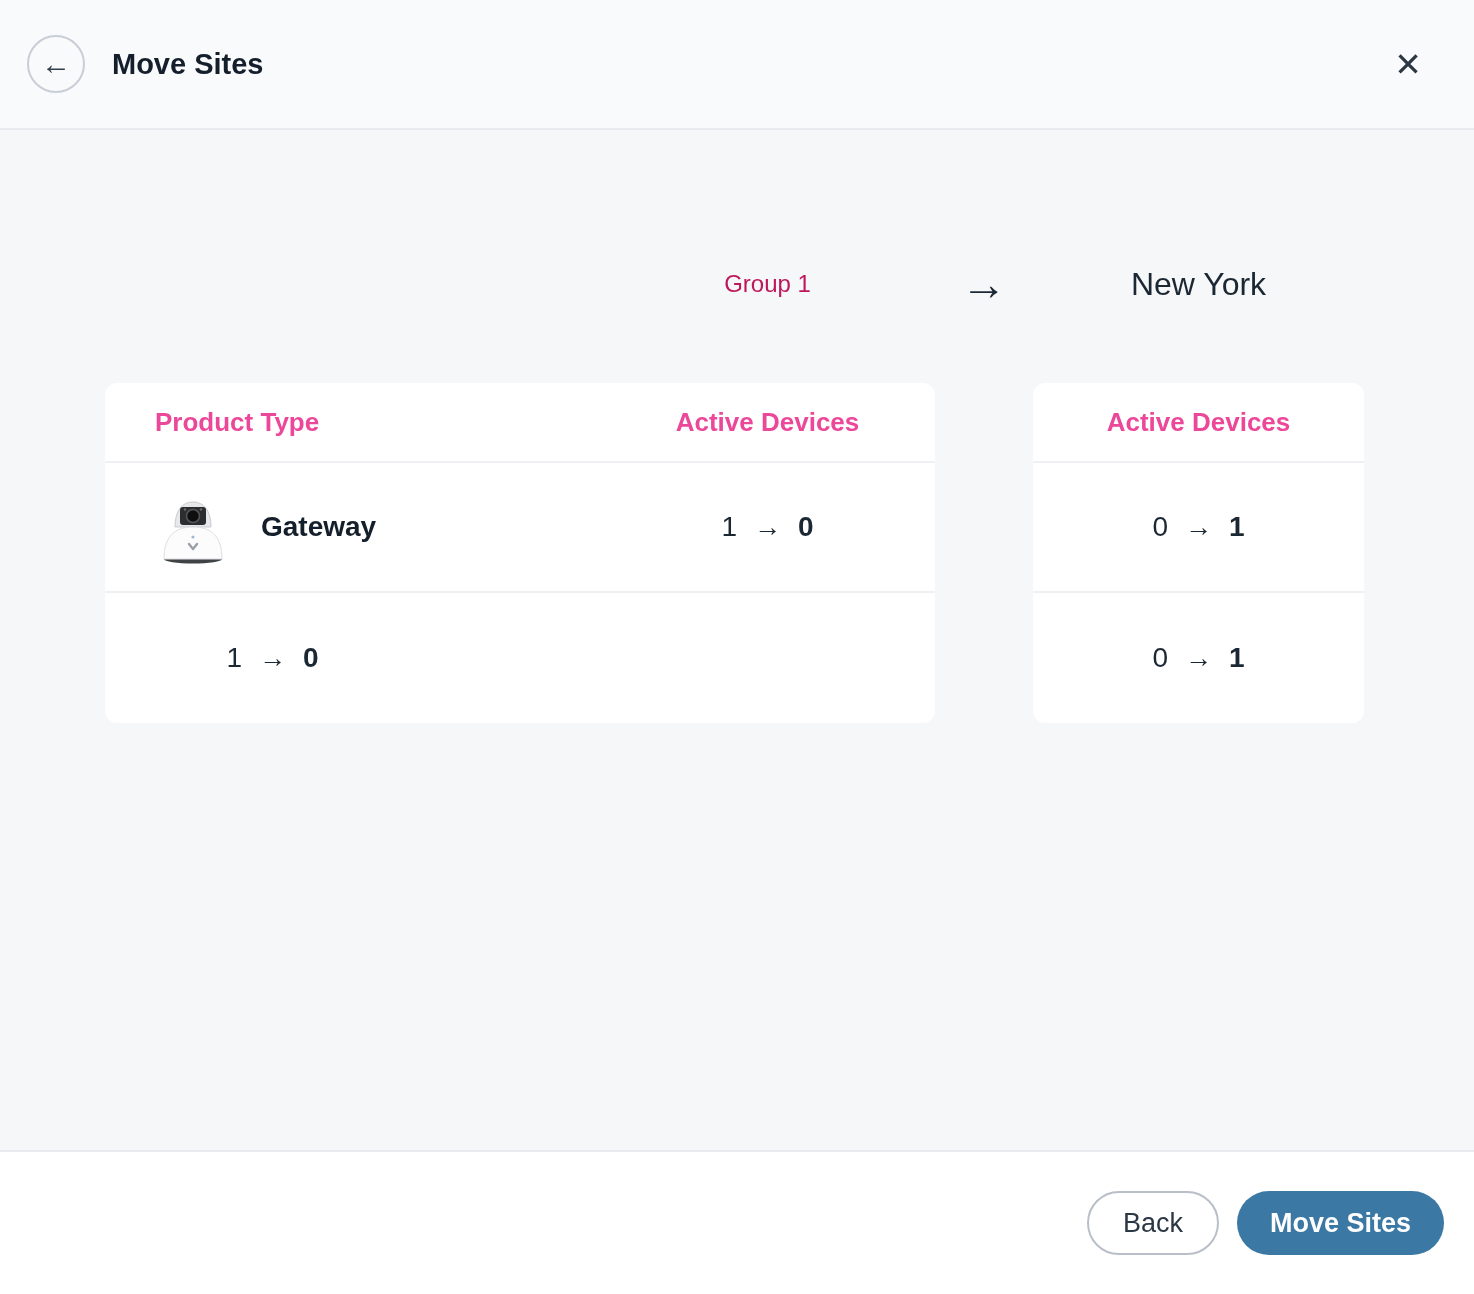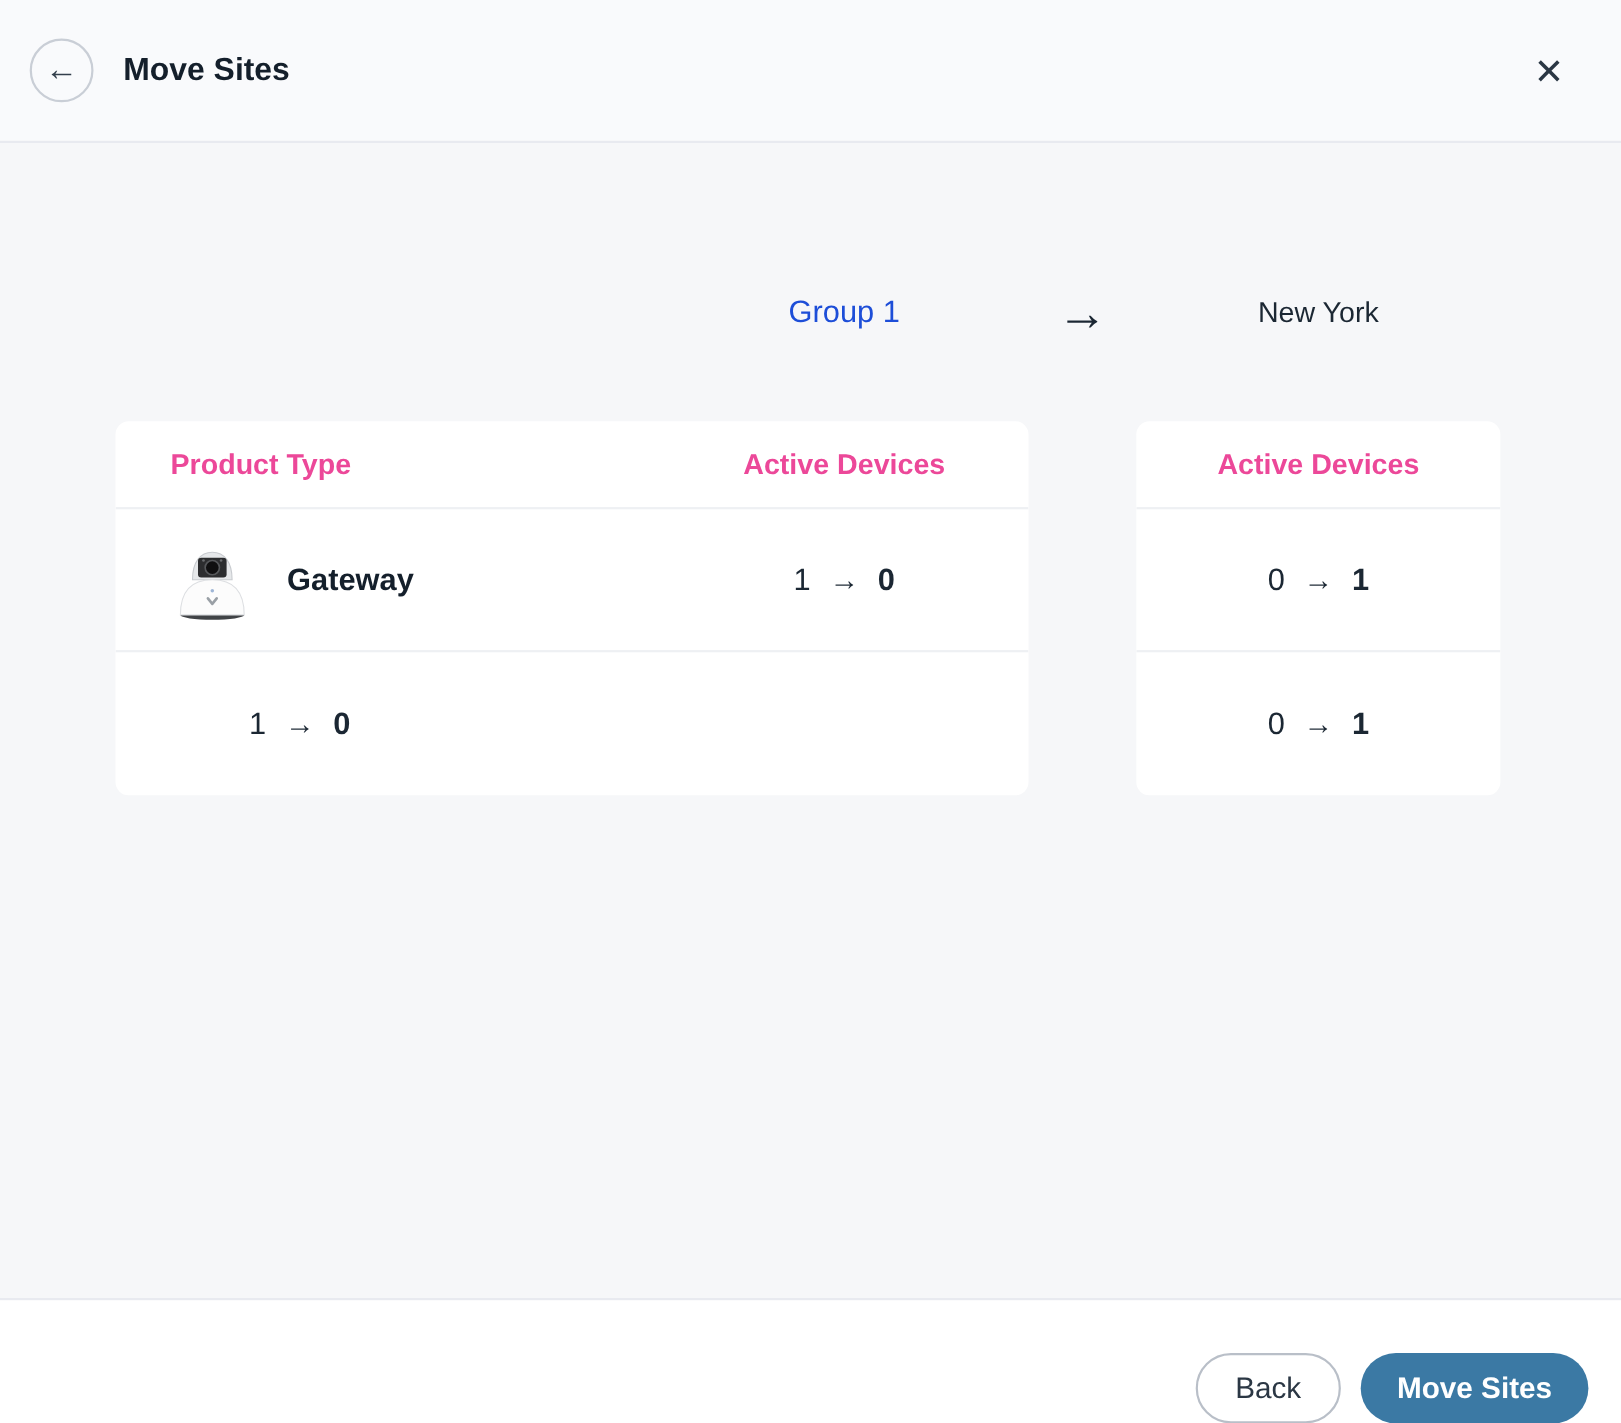--- a/index.html
+++ b/index.html
@@ -38,23 +38,23 @@
   }
 
   
   .content { flex: 1; background: #f6f7f9; overflow: hidden; }
 
   .transfer-row {
     margin: 134px 0 0 105px;
     display: flex; align-items: center; height: 40px;
   }
   .t-left { width: 830px; display: flex; justify-content: flex-end; }
-  .t-src { width: 335px; text-align: center; font-size: 28px; color: #1d4ed8; }
+  .t-src { width: 335px; text-align: center; font-size: 24px; color: #be185d; }
   .t-mid { width: 98px; text-align: center; font-size: 46px; color: #1b2733; line-height: 40px; }
-  .t-dst { width: 331px; text-align: center; font-size: 26px; color: #1b2733; }
+  .t-dst { width: 331px; text-align: center; font-size: 32px; color: #1b2733; }
 
   .cards { margin: 79px 0 0 105px; display: flex; align-items: flex-start; }
   .card { background: #ffffff; border-radius: 12px; overflow: hidden; }
   .card-left { width: 830px; }
   .card-gap { width: 98px; flex: none; }
   .card-right { width: 331px; }
 
   .card-hdr {
     height: 80px; display: flex; align-items: center;
     border-bottom: 2px solid #eef0f3;
@@ -74,23 +74,23 @@
   .prod-label { margin-left: 26px; font-size: 28px; font-weight: 700; color: #141f2b; }
 
   .delta { display: flex; align-items: center; justify-content: center; gap: 17px; font-size: 28px; color: #1b2733; }
   .delta .from { font-weight: 400; }
   .delta .mini-arrow { font-size: 27px; color: #1b2733; }
   .delta .to { font-weight: 700; }
   .row-centered { justify-content: center; }
 
   
   .ftr {
-    flex: none; height: 114px; background: #ffffff;
+    flex: none; height: 144px; background: #ffffff;
     border-top: 2px solid #e8eaf0;
-    display: flex; align-items: flex-end; justify-content: flex-end;
+    display: flex; align-items: center; justify-content: flex-end;
     padding-right: 30px; gap: 18px;
   }
   .btn { height: 64px; border-radius: 32px; font-size: 27px; cursor: pointer; font-family: inherit; }
   .btn-back {
     padding: 0 34px; background: #ffffff;
     border: 2px solid #b9bfc8; color: #2b3744; font-weight: 500;
   }
   .btn-move {
     padding: 0 33px; background: #3b79a4;
     border: none; color: #ffffff; font-weight: 600;

